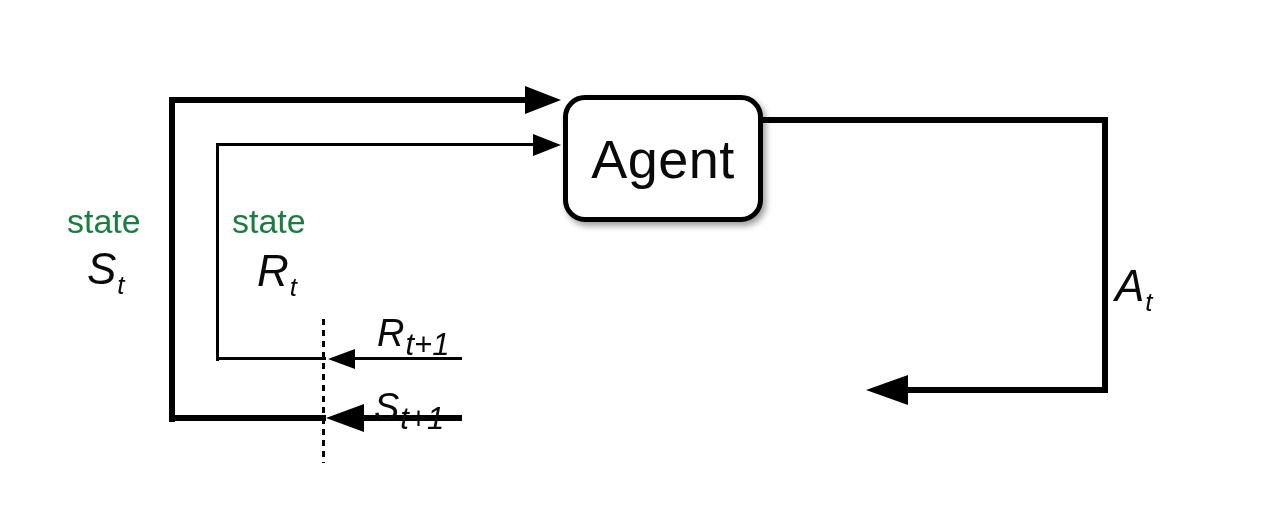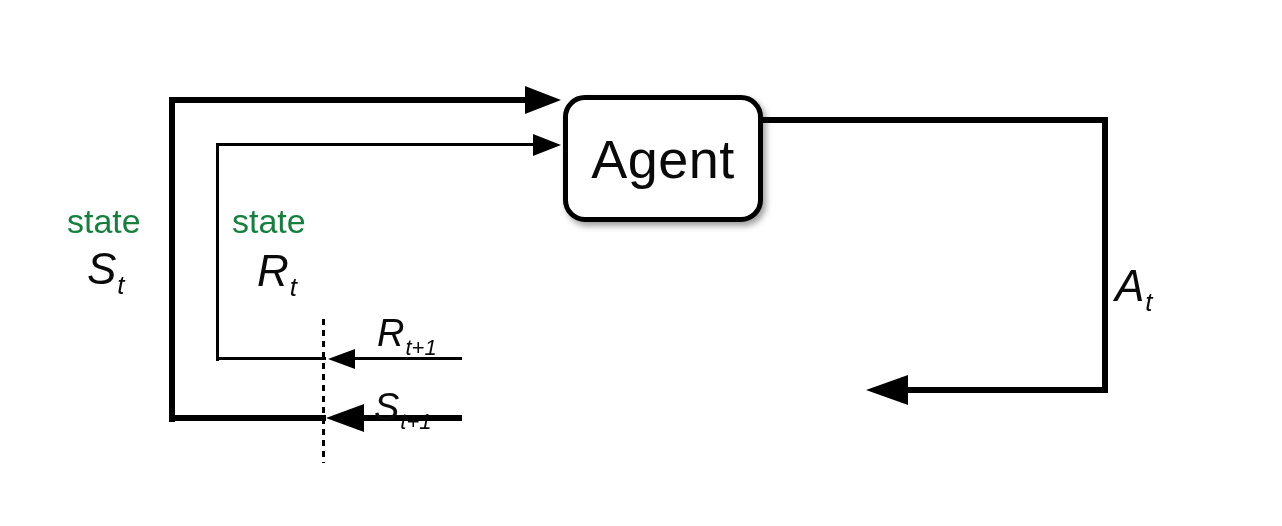--- a/index.html
+++ b/index.html
@@ -105,21 +105,21 @@
     line-height: 1;
   }
   .math .base { font-size: 44px; }
   .math .sub {
     font-size: 26px;
     vertical-align: -10px;
     margin-left: 1px;
   }
   .math.small .base { font-size: 38px; }
   .math.small .sub {
-    font-size: 22px;
+    font-size: 31px;
     vertical-align: -9px;
   }
 </style>
 </head>
 <body>
 
 <div id="canvas">
 
   <div class="node-box" style="left:563px; top:55px; width:200px; height:127px;margin-top:40px;">
     <span class="node-label">Agent</span>

